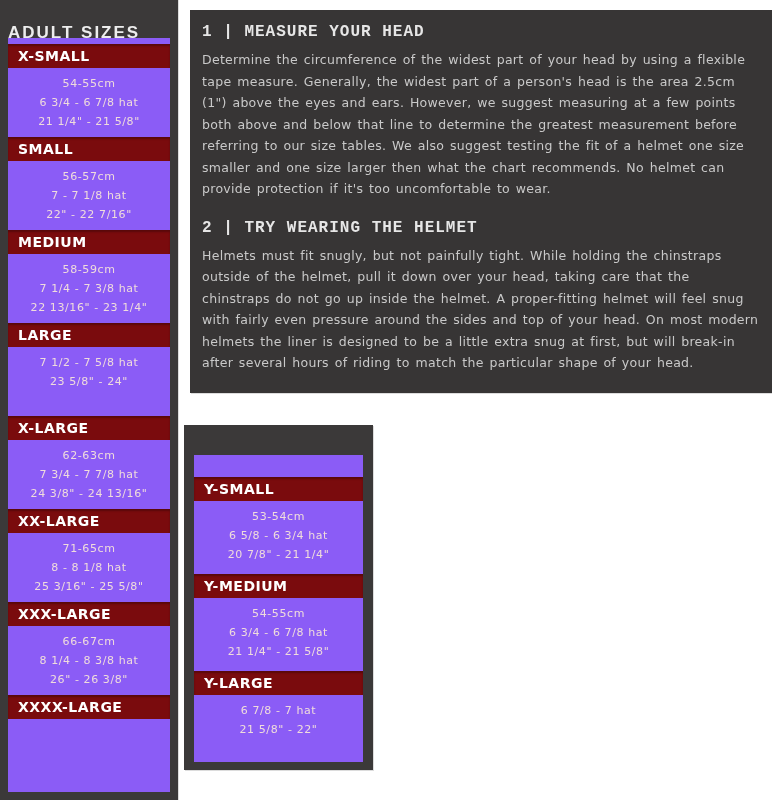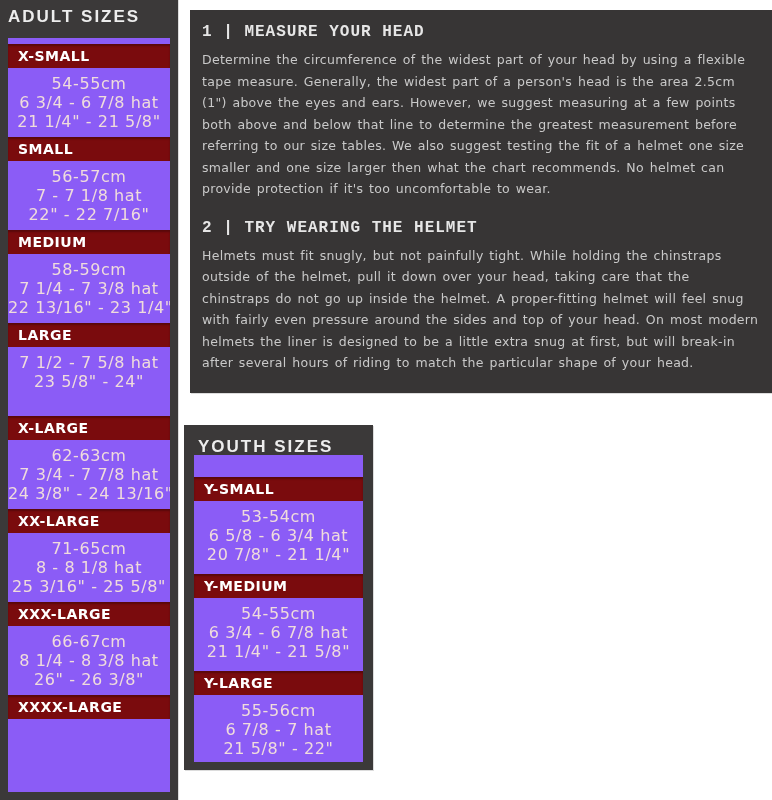--- a/index.html
+++ b/index.html
@@ -9,37 +9,37 @@
     -webkit-font-smoothing:antialiased;
   }
   
   .adult-panel{
     position:absolute;left:0;top:0;width:178px;height:800px;background:#3b3939;
     box-shadow:1px 0 0 #dcdcdc;
   }
   .panel-title{
     font-family:"Liberation Sans", sans-serif;
     font-weight:bold;color:#ededed;font-size:17px;letter-spacing:2px;
-    padding:7px 0 0 8px;white-space:nowrap;
+    padding:7px 0 0 8px;white-space:nowrap;margin-top:16px;
   }
   .size-table{
     position:absolute;left:8px;right:8px;background:#8b5cf6;
     padding-top:6px;box-sizing:border-box;
   }
   .adult-panel .size-table{top:38px;bottom:8px;}
   .size-section{overflow:hidden;}
   .adult-panel .size-section{height:93px;}
   .size-header{
     background:#7a0b0d;color:#ffffff;font-weight:bold;
     font-size:14px;letter-spacing:0.5px;
     height:24px;line-height:24px;padding-left:10px;
     box-shadow:inset 0 2px 2px rgba(0,0,0,0.28);
   }
   .size-body{
-    text-align:center;color:#f0dcdc;font-size:16px;line-height:19px;
+    text-align:center;color:#f0dcdc;font-size:11px;line-height:19px;
     letter-spacing:0.6px;padding-top:6px;white-space:nowrap;
   }
   
   .instructions-panel{
     position:absolute;left:190px;top:10px;width:582px;height:383px;
     background:#373535;box-sizing:border-box;
     padding:13px 12px 0 12px;
     box-shadow:1px 1px 0 #dcdcdc;
   }
   .instr-heading{
@@ -165,20 +165,19 @@
       <div class="size-body">
         <div>54-55cm</div>
         <div>6 3/4 - 6 7/8 hat</div>
         <div>21 1/4" - 21 5/8"</div>
       </div>
     </section>
 
     <section class="size-section">
       <div class="size-header">Y-LARGE</div>
       <div class="size-body">
-        <div>55-56cm</div>
         <div>6 7/8 - 7 hat</div>
         <div>21 5/8" - 22"</div>
       </div>
     </section>
 
   </div>
 </aside>
 
 </body></html>

